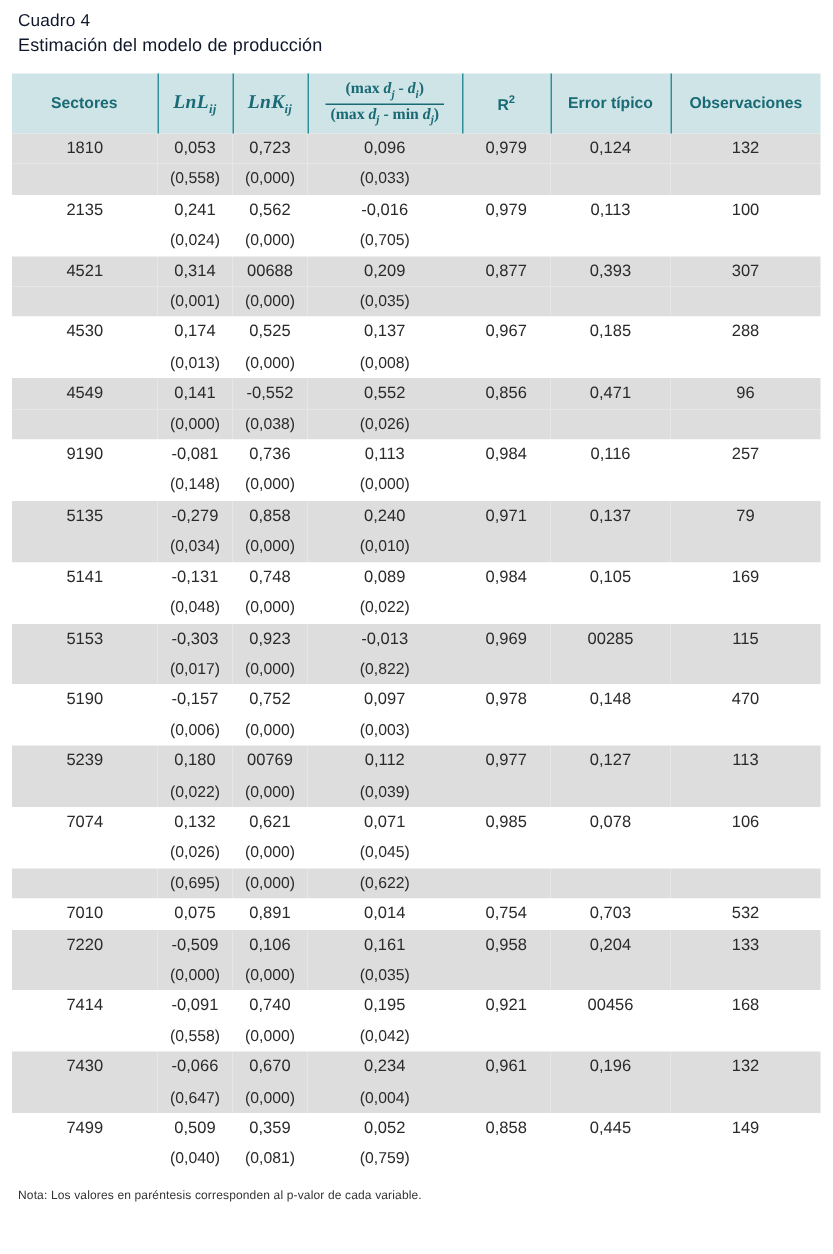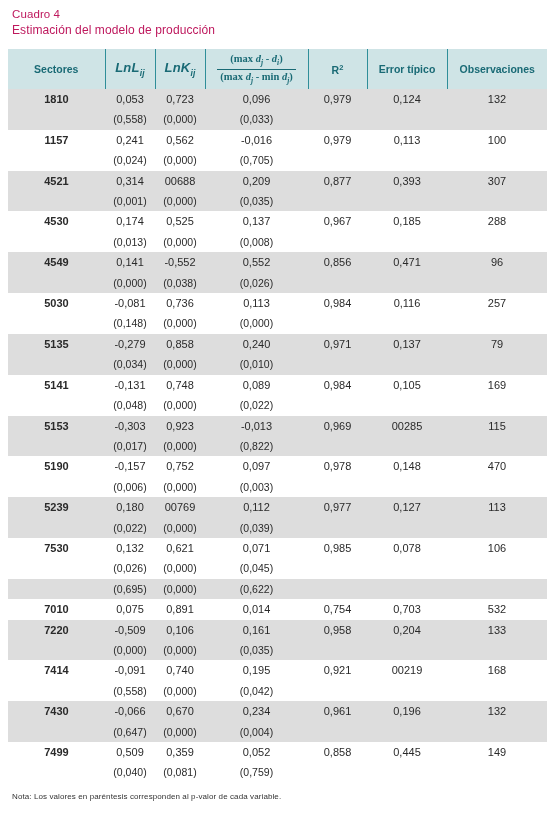--- a/index.html
+++ b/index.html
@@ -18,21 +18,21 @@
     width: 555px;
     height: 836px;
     box-sizing: border-box;
     padding: 0 8px;
   }
 
   
   .title-block {
     padding-top: 7px;
     padding-left: 4px;
-    color: #be185d;
+    color: #0f172a;
   }
   .title-line1 {
     font-size: 11.5px;
     line-height: 15px;
     letter-spacing: 0.1px;
   }
   .title-line2 {
     font-size: 12px;
     line-height: 16px;
     letter-spacing: 0.1px;
@@ -56,21 +56,21 @@
     vertical-align: middle;
     height: 40px;
     padding: 2px 1px;
     border-right: 1.5px solid #2f8e99;
     box-sizing: border-box;
   }
   thead th:last-child {
     border-right: none;
   }
   .hdr-italic {
-    font-family: Liberation Sans, sans-serif;
+    font-family: Liberation Serif, serif;
     font-style: italic;
     font-weight: bold;
     font-size: 13px;
     letter-spacing: 0.2px;
   }
   .hdr-italic sub {
     font-size: 8.5px;
     font-style: italic;
   }
   .frac {
@@ -114,21 +114,20 @@
     box-sizing: border-box;
   }
   tbody tr.shade td {
     background: #dddddd;
   }
   tbody tr.plain td {
     background: #ffffff;
   }
   td.sector-cell {
     text-align: center;
-    font-weight: bold;
   }
   td.pval {
     font-size: 10.5px;
   }
 
   
   col.c-sector      { width: 97px; }
   col.c-lnl         { width: 50px; }
   col.c-lnk         { width: 50px; }
   col.c-ratio       { width: 103px; }
@@ -206,21 +205,21 @@
         <tr class="shade">
           <td class="sector-cell"></td>
           <td class="pval">(0,558)</td>
           <td class="pval">(0,000)</td>
           <td class="pval">(0,033)</td>
           <td></td>
           <td></td>
           <td></td>
         </tr>
         <tr class="plain">
-          <td class="sector-cell">1157</td>
+          <td class="sector-cell">2135</td>
           <td>0,241</td>
           <td>0,562</td>
           <td>-0,016</td>
           <td>0,979</td>
           <td>0,113</td>
           <td>100</td>
         </tr>
         <tr class="plain">
           <td class="sector-cell"></td>
           <td class="pval">(0,024)</td>
@@ -278,21 +277,21 @@
         <tr class="shade">
           <td class="sector-cell"></td>
           <td class="pval">(0,000)</td>
           <td class="pval">(0,038)</td>
           <td class="pval">(0,026)</td>
           <td></td>
           <td></td>
           <td></td>
         </tr>
         <tr class="plain">
-          <td class="sector-cell">5030</td>
+          <td class="sector-cell">9190</td>
           <td>-0,081</td>
           <td>0,736</td>
           <td>0,113</td>
           <td>0,984</td>
           <td>0,116</td>
           <td>257</td>
         </tr>
         <tr class="plain">
           <td class="sector-cell"></td>
           <td class="pval">(0,148)</td>
@@ -386,21 +385,21 @@
         <tr class="shade">
           <td class="sector-cell"></td>
           <td class="pval">(0,022)</td>
           <td class="pval">(0,000)</td>
           <td class="pval">(0,039)</td>
           <td></td>
           <td></td>
           <td></td>
         </tr>
         <tr class="plain">
-          <td class="sector-cell">7530</td>
+          <td class="sector-cell">7074</td>
           <td>0,132</td>
           <td>0,621</td>
           <td>0,071</td>
           <td>0,985</td>
           <td>0,078</td>
           <td>106</td>
         </tr>
         <tr class="plain">
           <td class="sector-cell"></td>
           <td class="pval">(0,026)</td>
@@ -445,21 +444,21 @@
           <td></td>
           <td></td>
           <td></td>
         </tr>
         <tr class="plain">
           <td class="sector-cell">7414</td>
           <td>-0,091</td>
           <td>0,740</td>
           <td>0,195</td>
           <td>0,921</td>
-          <td>00219</td>
+          <td>00456</td>
           <td>168</td>
         </tr>
         <tr class="plain">
           <td class="sector-cell"></td>
           <td class="pval">(0,558)</td>
           <td class="pval">(0,000)</td>
           <td class="pval">(0,042)</td>
           <td></td>
           <td></td>
           <td></td>

